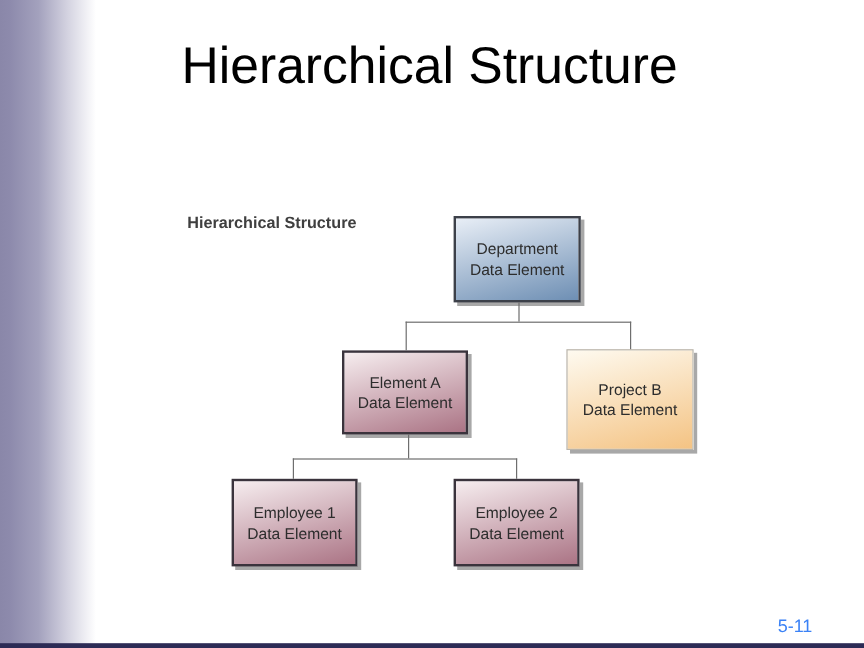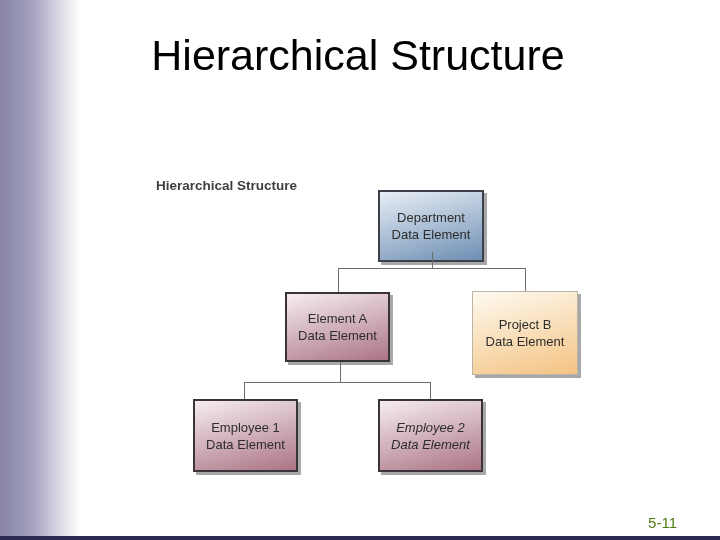--- a/index.html
+++ b/index.html
@@ -47,35 +47,35 @@
     flex-direction: column;
     align-items: center;
     justify-content: center;
     text-align: center;
     font-size: 13px;
     line-height: 17px;
     color: #2d2d2d;
     border: 2px solid #3a3a44;
     box-shadow: 3px 3px 0 0 #a8a8a8;
   }
-  .node-department { left: 378px; top: 180px; width: 106px; height: 72px; margin-top: 10px; }
+  .node-department { left: 378px; top: 180px; width: 106px; height: 72px; }
   .node-project-a  { left: 285px; top: 292px; width: 105px; height: 70px; }
   .node-project-b  { left: 472px; top: 291px; width: 106px; height: 84px; border-width: 1px; }
   .node-employee-1 { left: 193px; top: 399px; width: 105px; height: 73px; }
   .node-employee-2 { left: 378px; top: 399px; width: 105px; height: 73px; }
   .connector {
     position: absolute;
     background: #6e6e6e;
   }
   .c-v { width: 1px; }
   .c-h { height: 1px; }
   .page-number {
     position: absolute; top: 514px; right: 43px;
     font-size: 15px;
-    color: #4d7c0f;
+    color: #3b82f6;
   }
 </style>
 </head>
 <body>
 
 <div class="slide">
 
   <div class="sidebar-gradient"></div>
   <div class="bottom-bar"></div>
 
@@ -92,21 +92,21 @@
     <span>Data Element</span>
   </div>
   <div class="node node-project-b" style="background: linear-gradient(165deg, rgb(254, 250, 240) 0%, rgb(244, 195, 131) 100%); border-color: rgb(186, 180, 169);">
     <span>Project B</span>
     <span>Data Element</span>
   </div>
   <div class="node node-employee-1" style="background: linear-gradient(165deg, rgb(246, 237, 239) 0%, rgb(171, 116, 133) 100%); border-color: rgb(58, 51, 60);">
     <span>Employee 1</span>
     <span>Data Element</span>
   </div>
-  <div class="node node-employee-2" style="background: linear-gradient(165deg, rgb(246, 237, 239) 0%, rgb(171, 116, 133) 100%); border-color: rgb(58, 51, 60); font-style: italic;">
+  <div class="node node-employee-2" style="background: linear-gradient(165deg, rgb(246, 237, 239) 0%, rgb(171, 116, 133) 100%); border-color: rgb(58, 51, 60);">
     <span>Employee 2</span>
     <span>Data Element</span>
   </div>
 
   <div class="connector c-v" style="left:432px; top:252px; height:16px;"></div>
   <div class="connector c-h" style="left:338px; top:268px; width:188px;"></div>
   <div class="connector c-v" style="left:338px; top:268px; height:24px;"></div>
   <div class="connector c-v" style="left:525px; top:268px; height:23px;"></div>
 
   <div class="connector c-v" style="left:340px; top:362px; height:20px;"></div>

